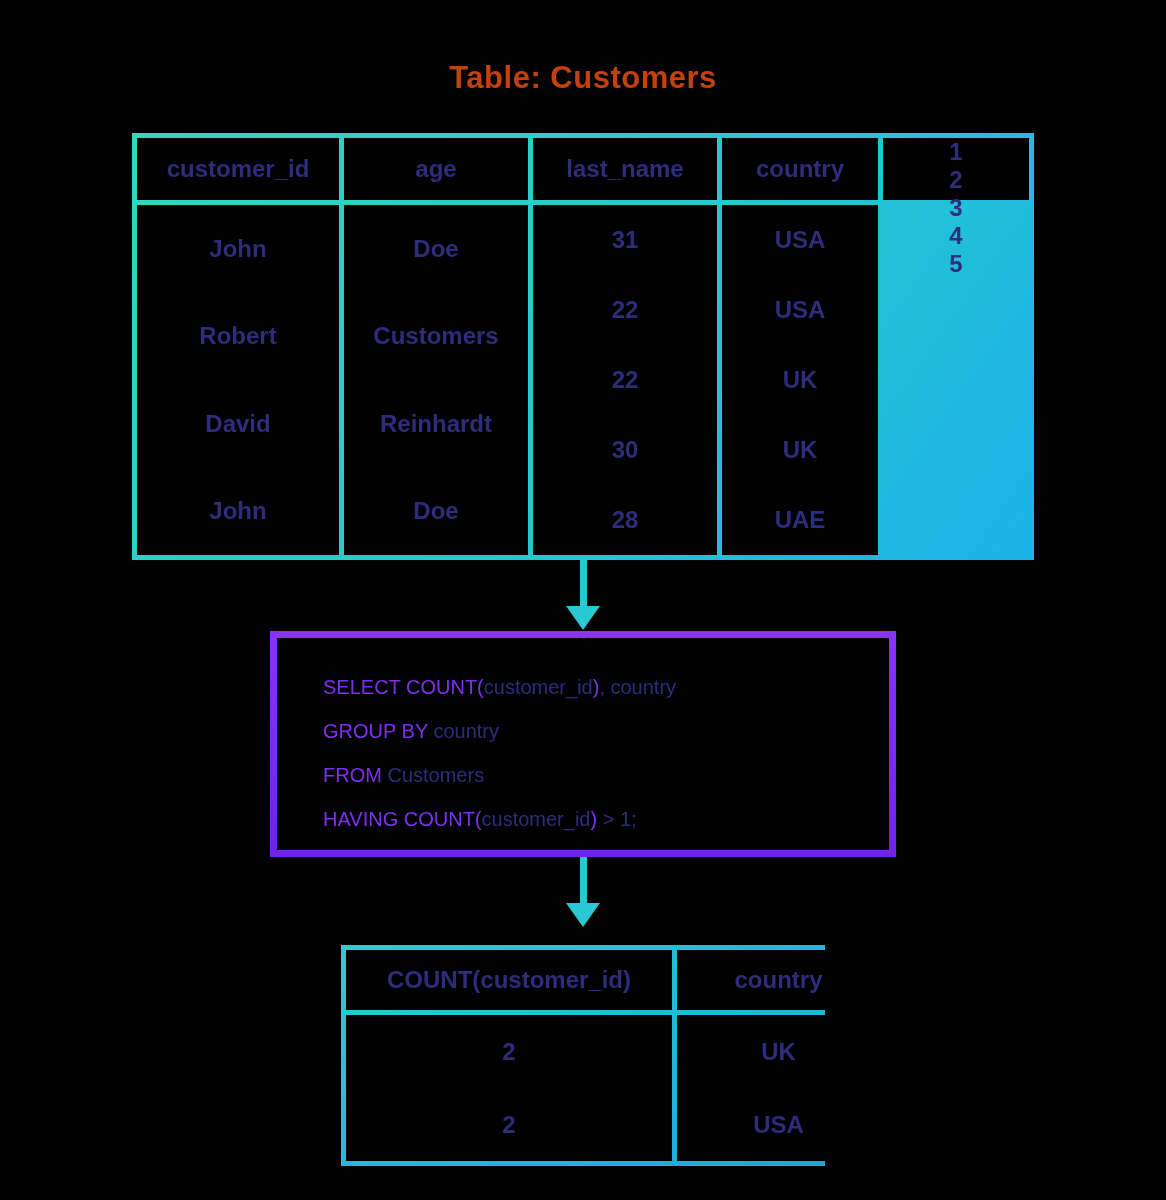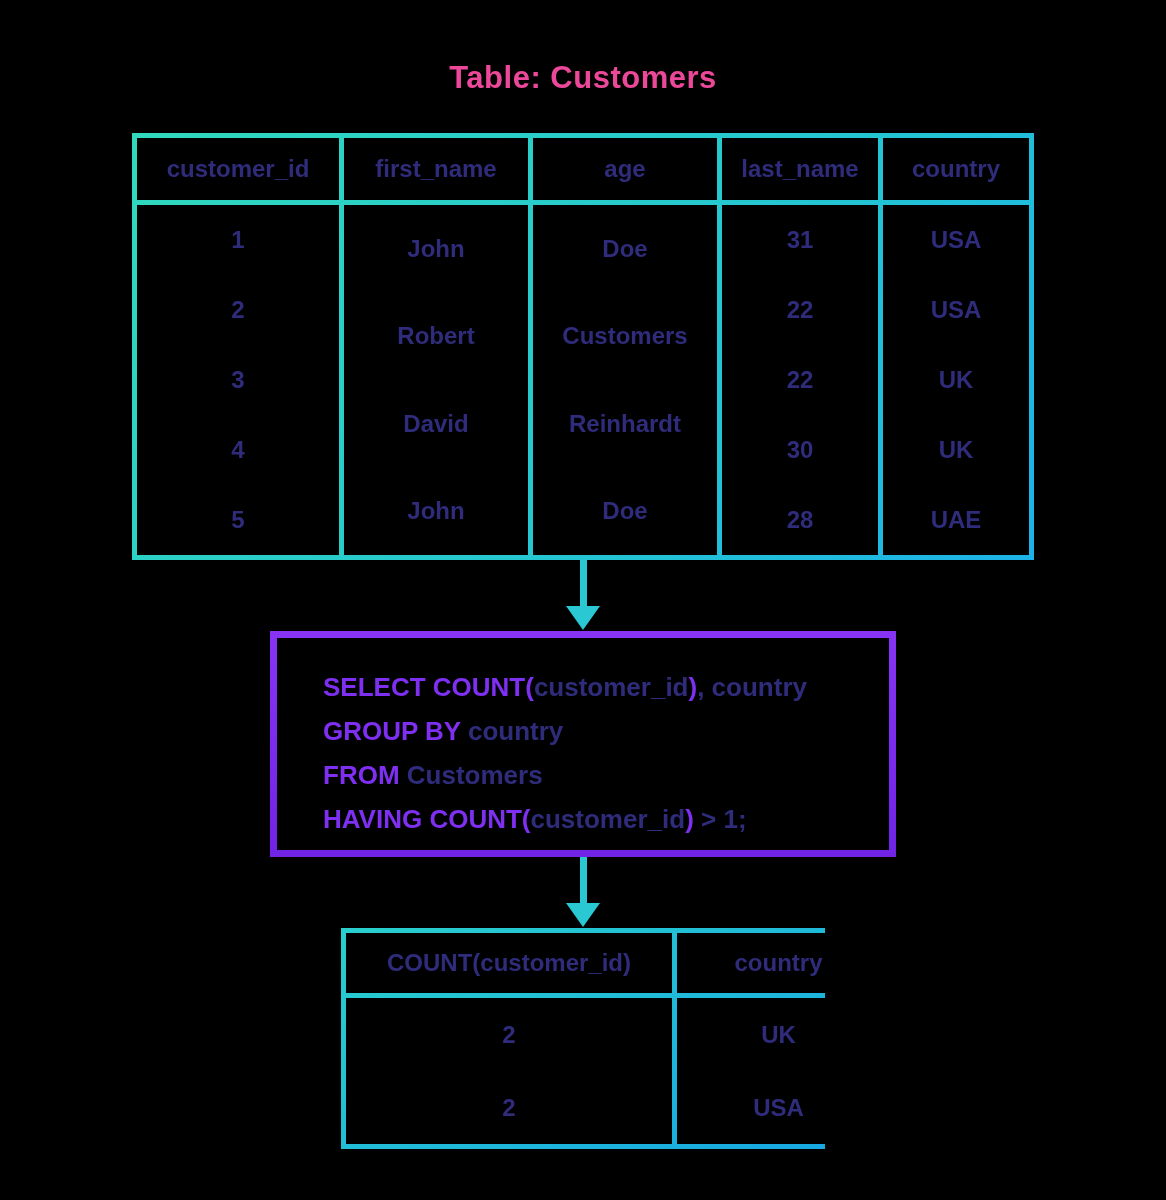--- a/index.html
+++ b/index.html
@@ -12,21 +12,21 @@
     flex-direction: column;
     align-items: center;
     overflow: hidden;
   }
 
   .title {
     margin-top: 60px;
     font-size: 31px;
     line-height: 36px;
     font-weight: bold;
-    color: #ec4899;
+    color: #c2410c;
     letter-spacing: 0.5px;
   }
 
   
   .tbl {
     display: grid;
     gap: 5px;
     padding: 5px;
     box-sizing: border-box;
   }
@@ -62,44 +62,43 @@
   .sqlbox {
     margin-top: 1px;
     width: 626px;
     height: 226px;
     box-sizing: border-box;
     border: 7px solid #7c2bf0;
     border-image: linear-gradient(180deg, #8633f4 0%, #7124e6 100%) 1;
     padding: 27px 16px 0 46px;
   }
   .sqlline {
-    font-size: 26px;
-    font-weight: bold;
+    font-size: 20px;
+    font-weight: normal;
     line-height: 44px;
     white-space: pre;
   }
   .kw { color: #7e2ff2; }
   .id { color: #2f2c7c; }
 
   .tbl-result {
-    margin-top: 1px;
+    margin-top: 18px;
     width: 484px;
     grid-template-columns: 326px 203px;
     grid-template-rows: 60px 146px;
     background: linear-gradient(150deg, #29cfcd 0%, #17a8e2 100%);
   }
 </style>
 </head>
 <body>
 
 <div class="title">Table: Customers</div>
 
 <div class="tbl tbl-customers">
   <div class="cell hcell">customer_id</div>
-  <div class="cell hcell">first_name</div>
   <div class="cell hcell">age</div>
   <div class="cell hcell">last_name</div>
   <div class="cell hcell">country</div>
 
   <div class="col">
     <div class="val">1</div>
     <div class="val">2</div>
     <div class="val">3</div>
     <div class="val">4</div>
     <div class="val">5</div>

